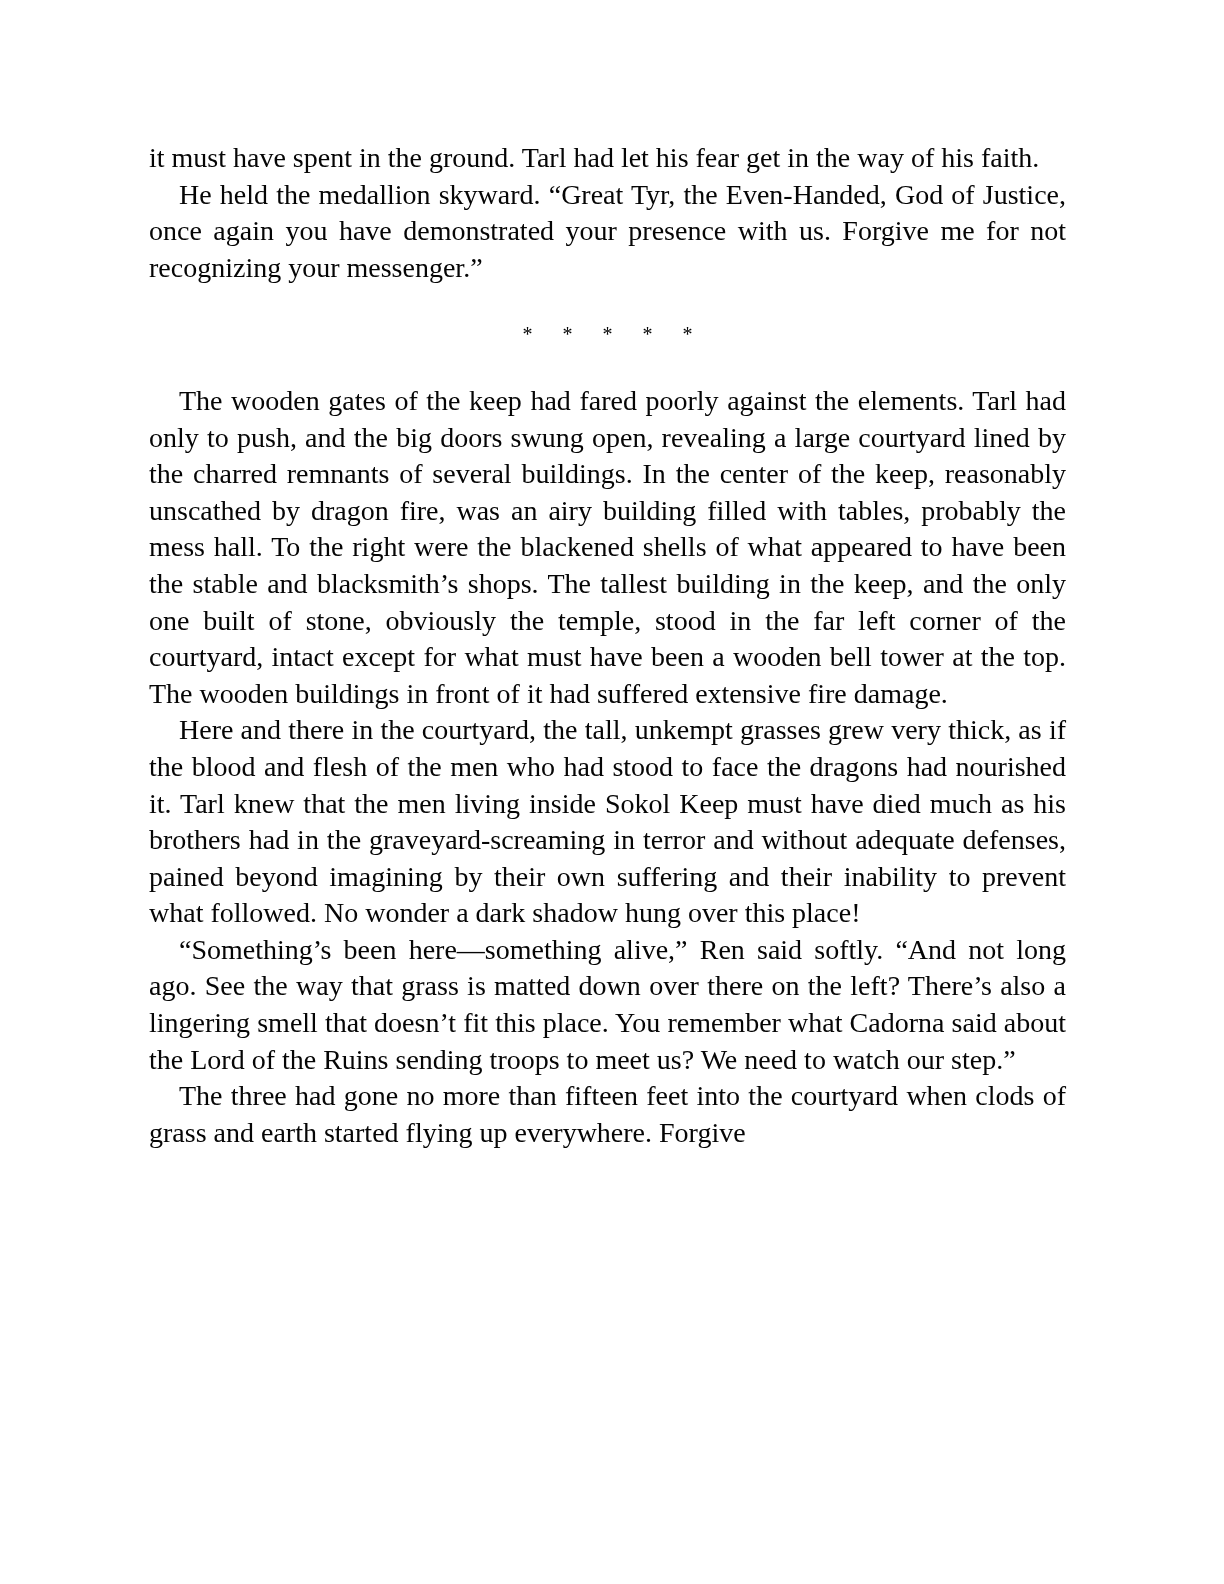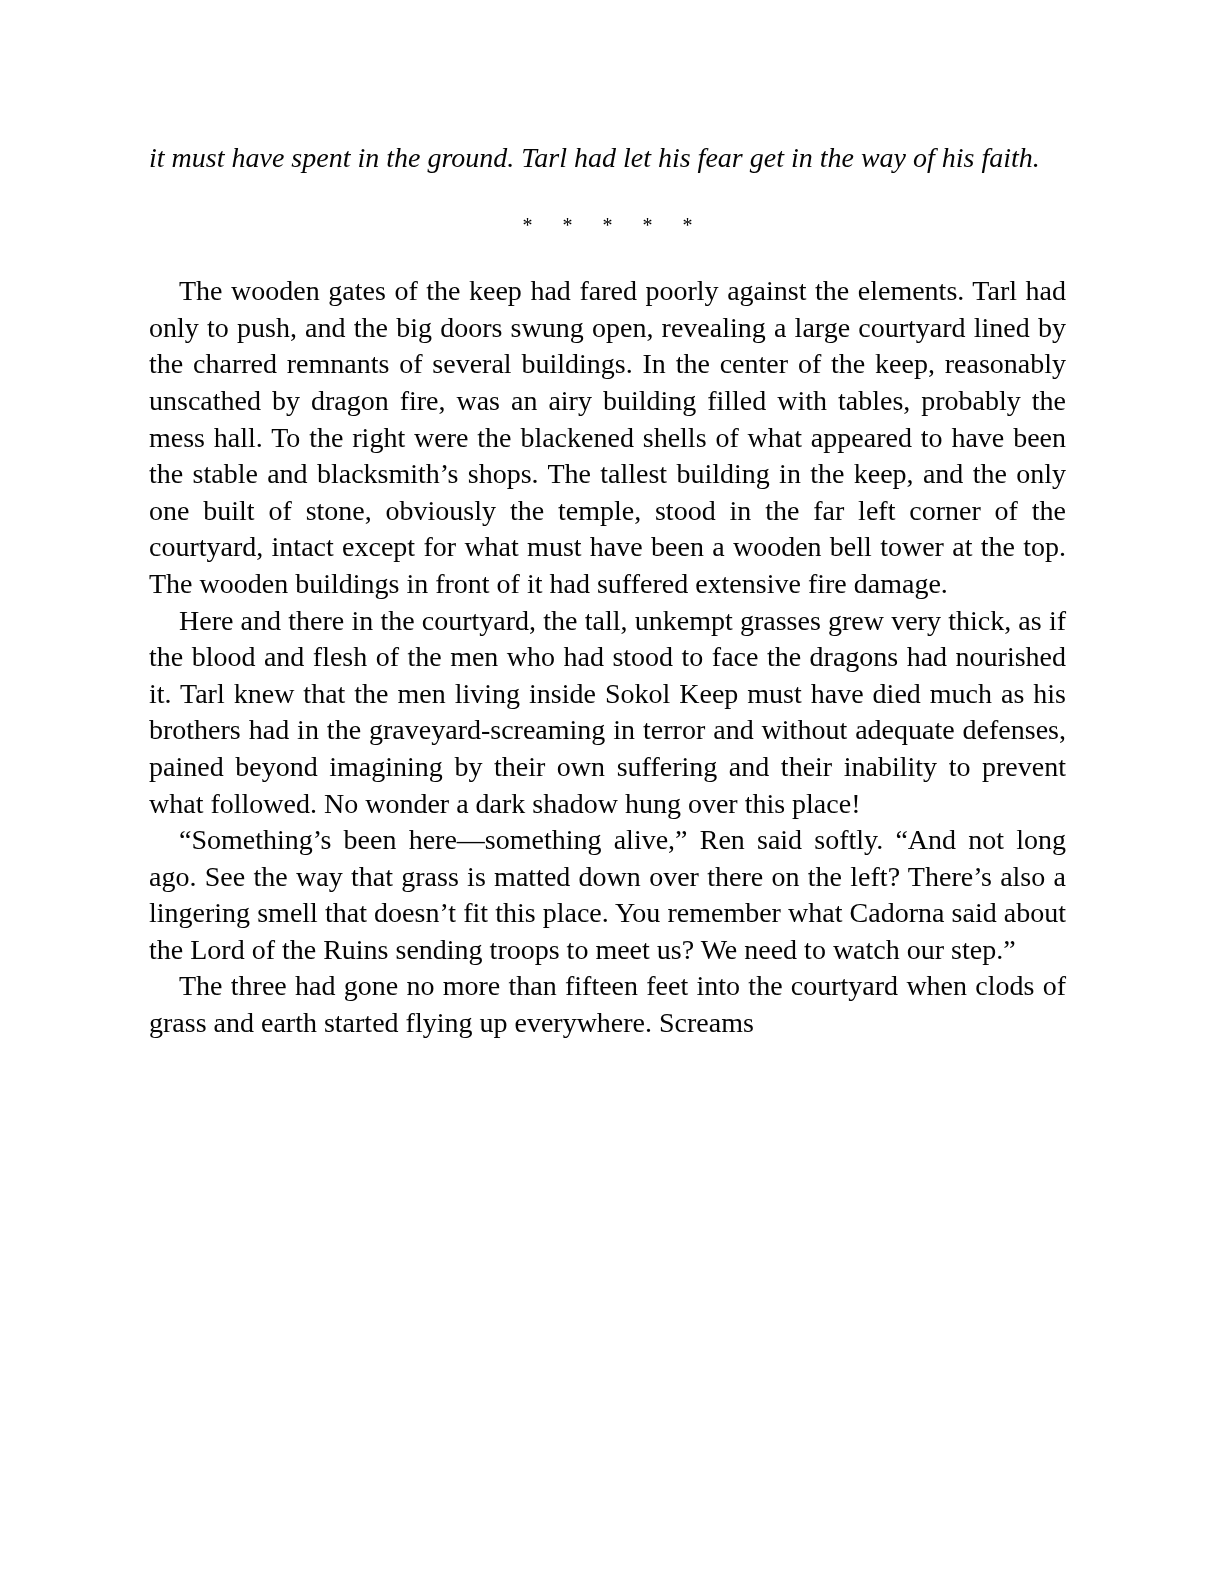--- a/index.html
+++ b/index.html
@@ -25,37 +25,37 @@
     color: #050505;
     text-align: justify;
   }
   .para {
     margin: 0;
     padding: 0;
     text-indent: 30px;
   }
   .para.continuation {
     text-indent: 0;
-    font-style: italic;
   }
   .scene-break {
     text-align: center;
     text-indent: 0;
     margin: 30px 0 30px 0;
     font-size: 20px;
     line-height: 36.6px;
     word-spacing: 25px;
     color: #050505;
   }
 </style>
 </head>
 <body>
 
 <div class="book-page">
   <div class="text-block">
     <p class="para continuation">it must have spent in the ground. Tarl had let his fear get in the way of his faith.</p>
+    <p class="para">He held the medallion skyward. “Great Tyr, the Even-Handed, God of Justice, once again you have demonstrated your presence with us. Forgive me for not recognizing your messenger.”</p>
     <div class="scene-break">* * * * *</div>
     <p class="para">The wooden gates of the keep had fared poorly against the elements. Tarl had only to push, and the big doors swung open, revealing a large courtyard lined by the charred remnants of several buildings. In the center of the keep, reasonably unscathed by dragon fire, was an airy building filled with tables, probably the mess hall. To the right were the blackened shells of what appeared to have been the stable and blacksmith’s shops. The tallest building in the keep, and the only one built of stone, obviously the temple, stood in the far left corner of the courtyard, intact except for what must have been a wooden bell tower at the top. The wooden buildings in front of it had suffered extensive fire damage.</p>
     <p class="para">Here and there in the courtyard, the tall, unkempt grasses grew very thick, as if the blood and flesh of the men who had stood to face the dragons had nourished it. Tarl knew that the men living inside Sokol Keep must have died much as his brothers had in the graveyard-screaming in terror and without adequate defenses, pained beyond imagining by their own suffering and their inability to prevent what followed. No wonder a dark shadow hung over this place!</p>
     <p class="para">“Something’s been here—something alive,” Ren said softly. “And not long ago. See the way that grass is matted down over there on the left? There’s also a lingering smell that doesn’t fit this place. You remember what Cadorna said about the Lord of the Ruins sending troops to meet us? We need to watch our step.”</p>
-    <p class="para">The three had gone no more than fifteen feet into the courtyard when clods of grass and earth started flying up everywhere. Screams</p>
+    <p class="para">The three had gone no more than fifteen feet into the courtyard when clods of grass and earth started flying up everywhere. Forgive</p>
   </div>
 </div>
 
 </body></html>

